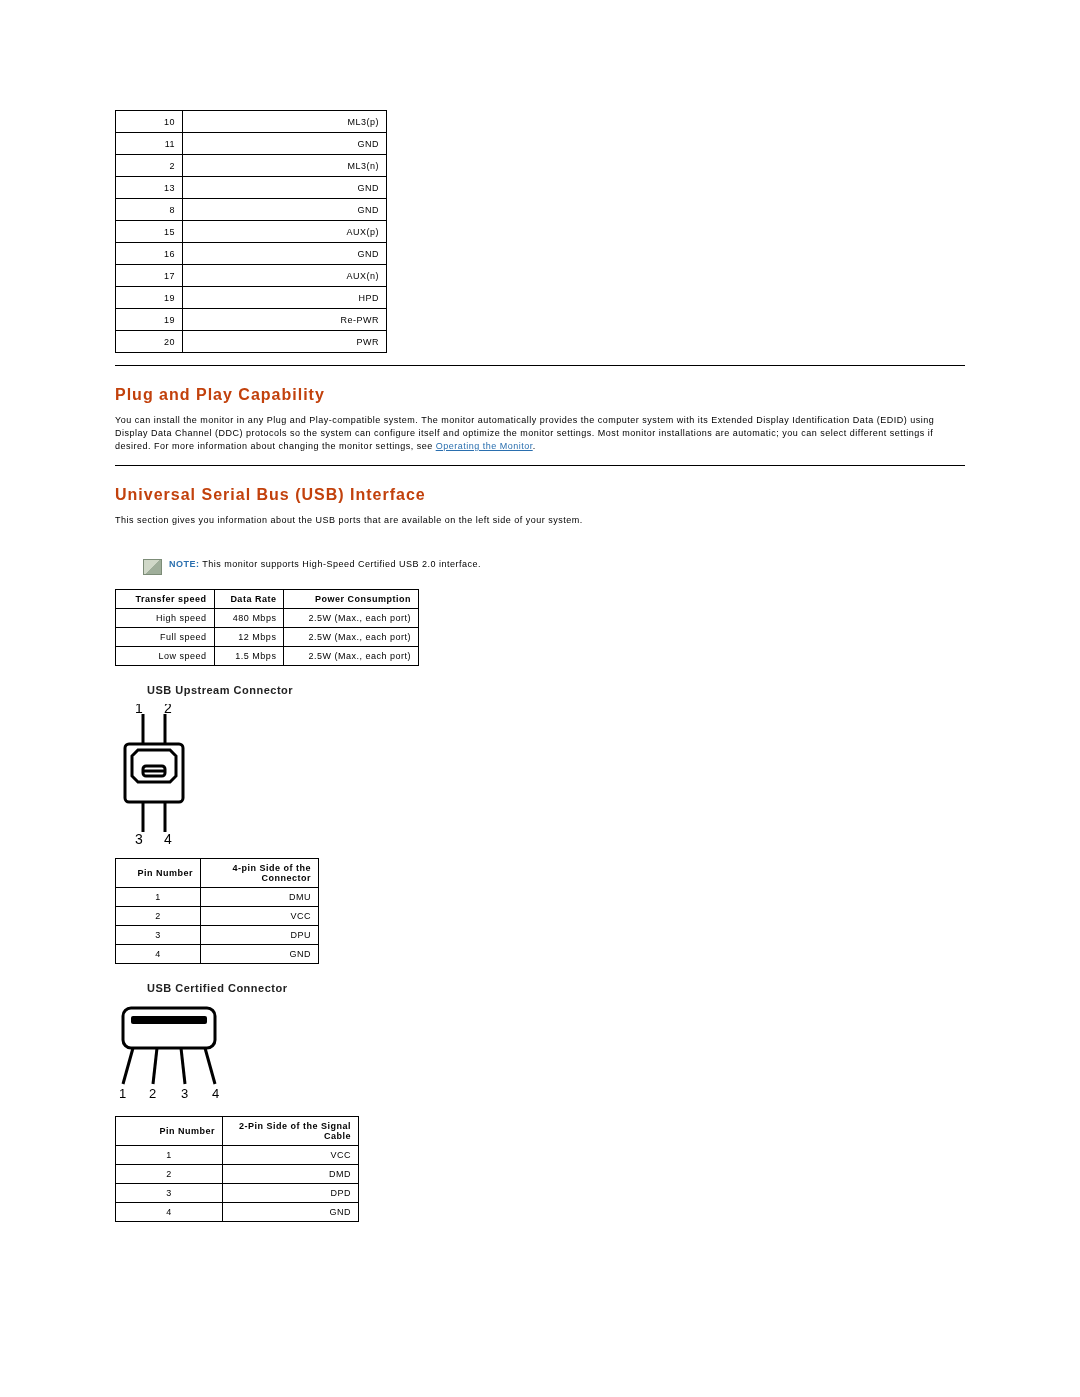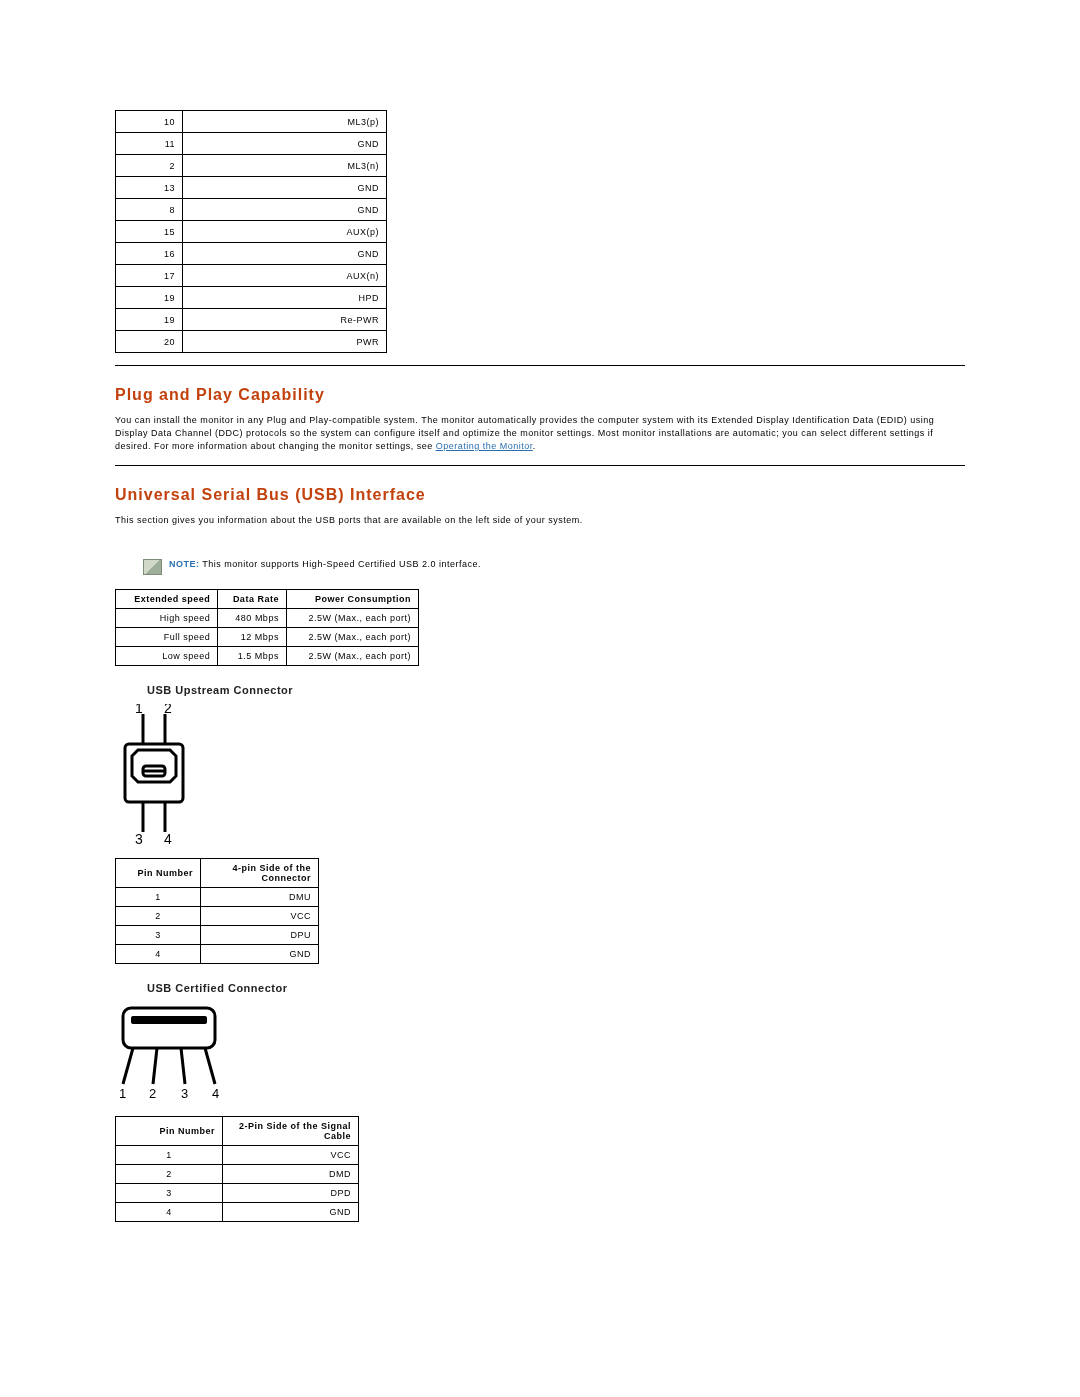--- a/index.html
+++ b/index.html
@@ -146,21 +146,21 @@
 <div class="note-row">
   <div class="note-icon"></div>
   <div class="note-text">
     <span class="lbl">NOTE:</span><span> This monitor supports High-Speed Certified USB 2.0 interface.</span>
   </div>
 </div>
 
 <table class="usb-speed">
   <tbody>
       <tr>
-    <th class="bold-cell">Extended speed</th>
+    <th class="bold-cell">Transfer speed</th>
     <th class="bold-cell">Data Rate</th>
     <th class="bold-cell">Power Consumption</th>
   </tr>
   </tbody>
     <tbody id="speed-rows">
       <tr>
         <td>High speed</td>
         <td>480 Mbps</td>
         <td>2.5W (Max., each port)</td>
       </tr>

